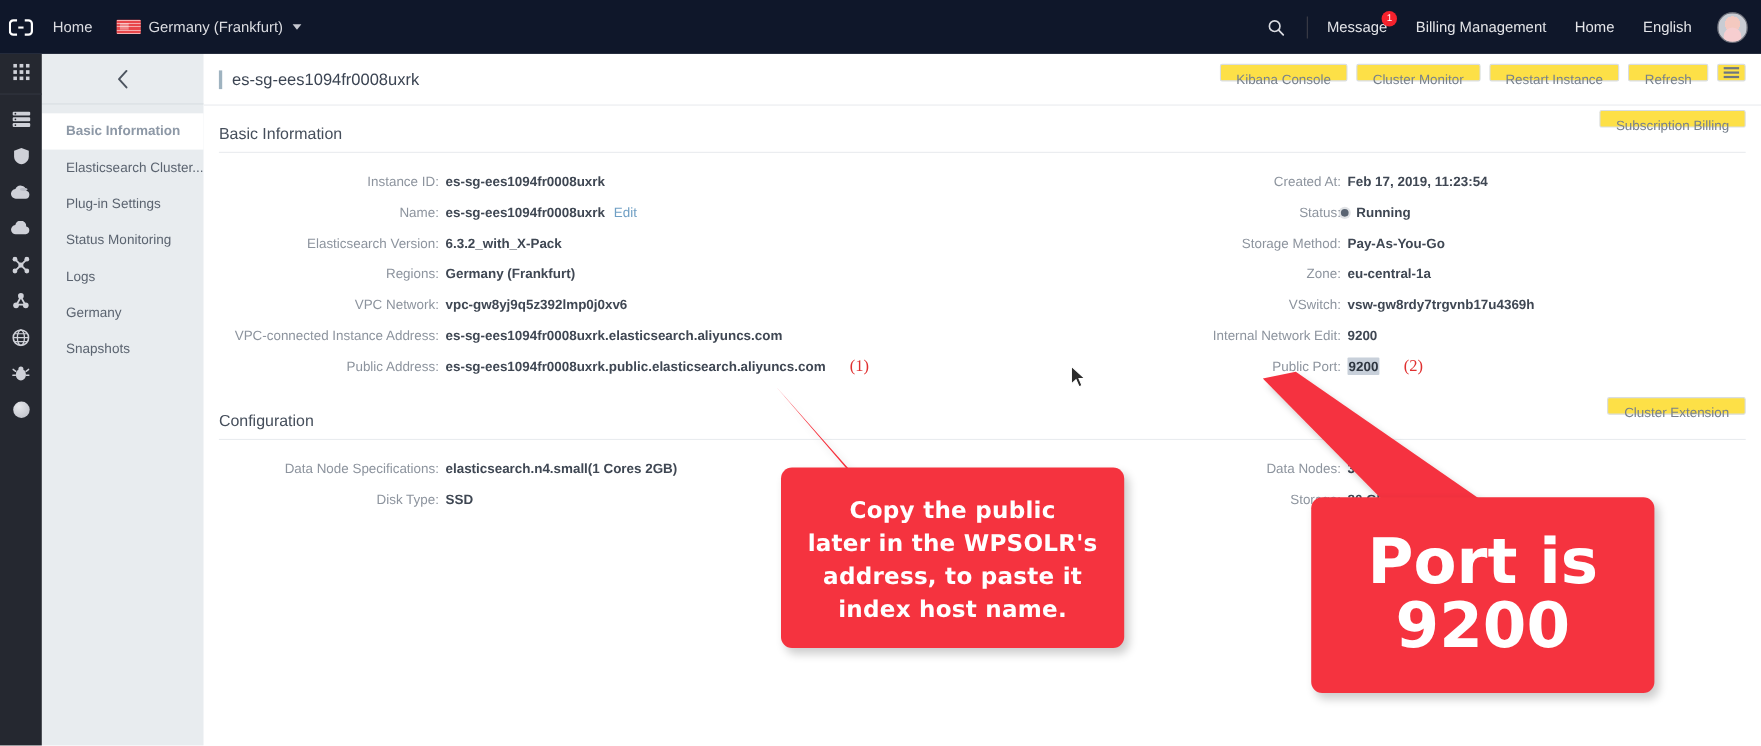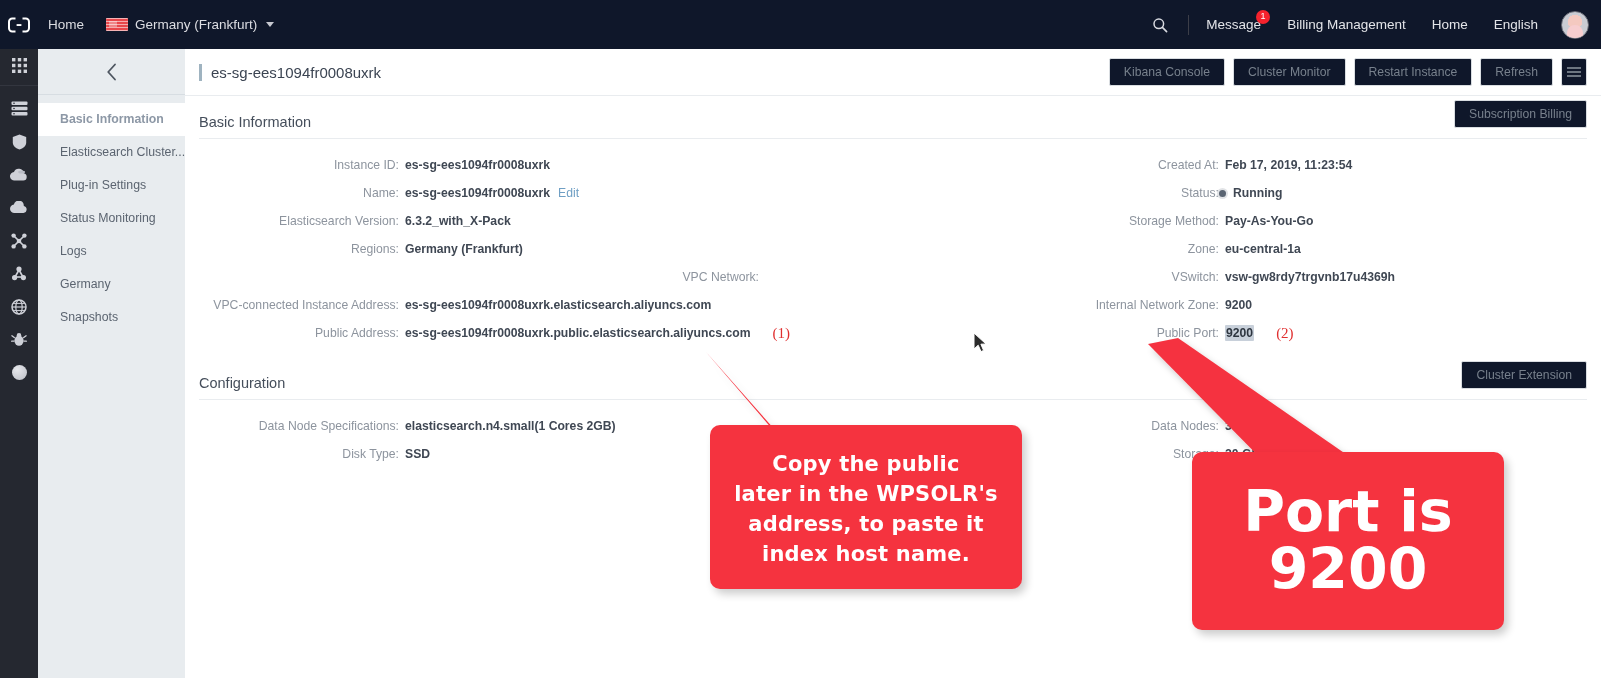--- a/index.html
+++ b/index.html
@@ -117,22 +117,22 @@
   }
   .page-head {
     height: 47px; border-bottom: 1px solid #e9ecef; position:relative;
     display:flex; align-items:center;
   }
   .page-title-wrap { display:flex; align-items:center; padding-left: 14px; }
   .title-bar { width:3px; height:17px; background:#9fb3c0; margin-right:9px; }
   .page-title { font-size:15px; color:#3b4452; white-space:nowrap; }
   .head-actions { position:absolute; right: 14px; top: 9px; display:flex; gap: 8px; align-items:center; }
   .btn {
-    height: 28px; min-width: 0; padding: 0 14px; line-height:26px;
-    border:1px solid #d9dde1; background:#0f172a; color:#77808c;
+    height: 16px; min-width: 0; padding: 0 14px; line-height:26px;
+    border:1px solid #d9dde1; background:#fde047; color:#77808c;
     font-size: 12.2px; border-radius:2px; white-space:nowrap; text-align:center;
     font-family:"Liberation Sans", sans-serif;
   }
   .btn-icon { width:26px; padding:0; display:flex; align-items:center; justify-content:center; }
   .burger { width:14px; height:10px; position:relative; }
   .burger i { position:absolute; left:0; width:14px; height:1.6px; background:#6d7681; }
   .burger i:nth-child(1){top:0}.burger i:nth-child(2){top:4.2px}.burger i:nth-child(3){top:8.4px}
 
   
   .section { position:relative; padding: 0 14px; }
@@ -438,38 +438,41 @@
             <span class="lbl">Zone:</span>
             <span class="val-wrap">
                 <span class="val">eu-central-1a</span>
               </span>
           </div>
         </div>
 
         <div class="row">
           <div class="cell left">
             <span class="lbl">VPC Network:</span>
+            <span class="val-wrap">
+                <span class="val">vpc-gw8yj9q5z392lmp0j0xv6</span>
+              </span>
           </div>
           <div class="cell right">
             <span class="lbl">VSwitch:</span>
             <span class="val-wrap">
                 <span class="val">vsw-gw8rdy7trgvnb17u4369h</span>
               </span>
           </div>
         </div>
 
         <div class="row">
           <div class="cell left">
             <span class="lbl">VPC-connected Instance Address:</span>
             <span class="val-wrap">
                 <span class="val">es-sg-ees1094fr0008uxrk.elasticsearch.aliyuncs.com</span>
               </span>
           </div>
           <div class="cell right">
-            <span class="lbl">Internal Network Zone:</span>
+            <span class="lbl">Internal Network Edit:</span>
             <span class="val-wrap">
                 <span class="val">9200</span>
               </span>
           </div>
         </div>
 
         <div class="row">
           <div class="cell left">
             <span class="lbl">Public Address:</span>
             <span class="val-wrap">

